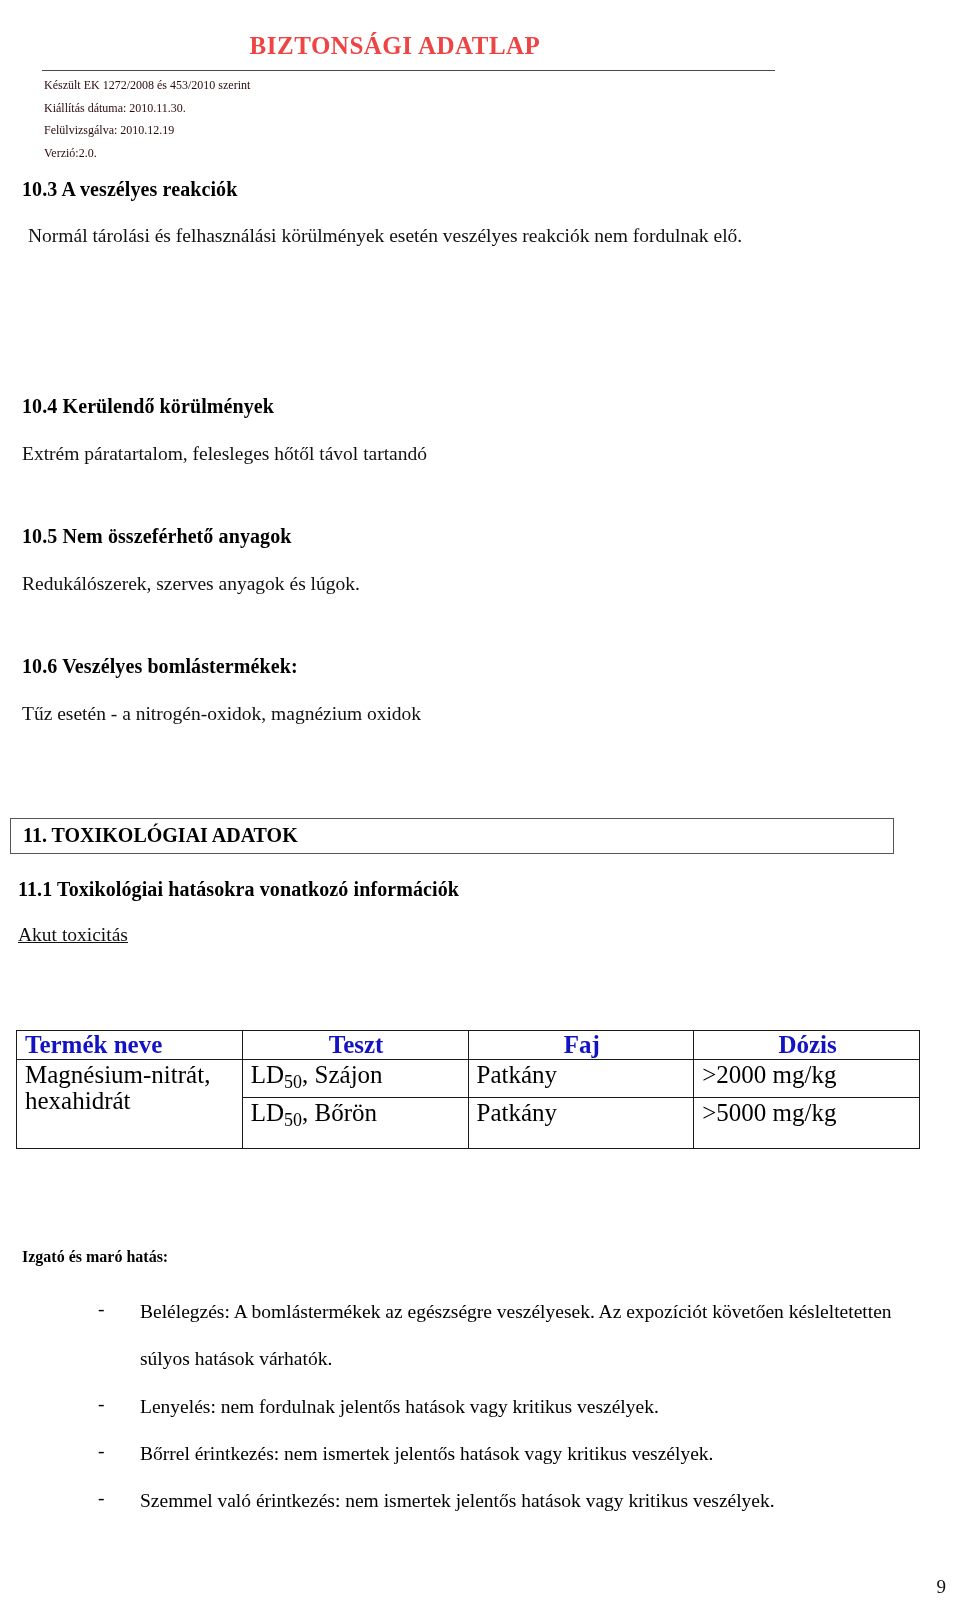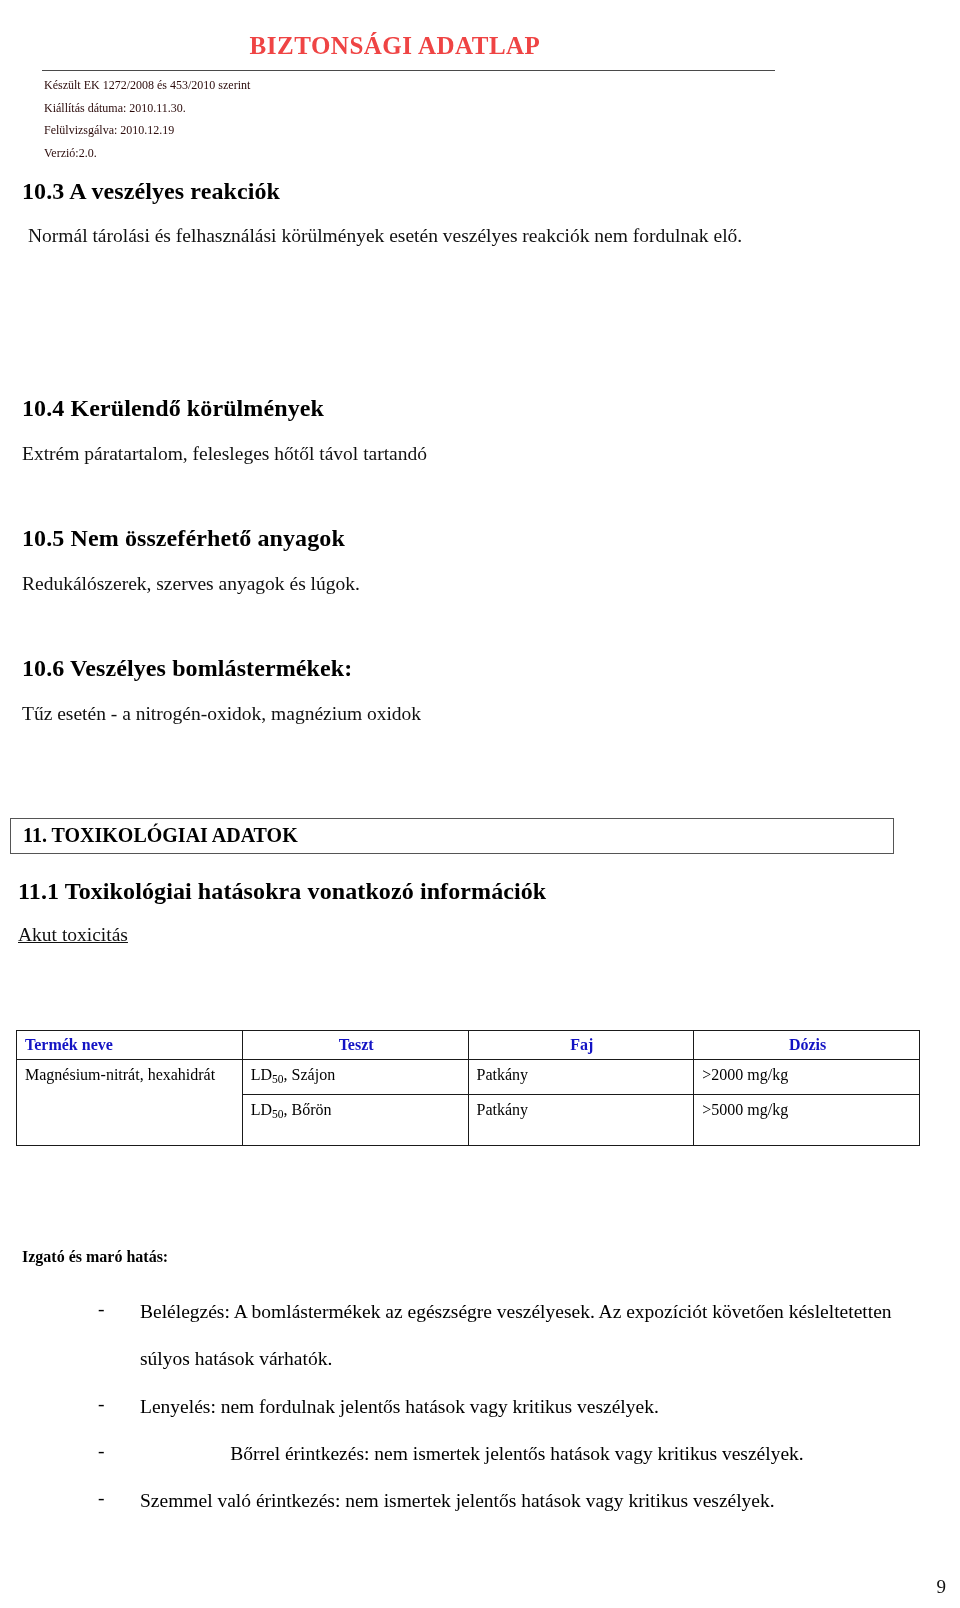--- a/index.html
+++ b/index.html
@@ -62,21 +62,21 @@
 
   
   .content {
     position: absolute;
     left: 0; top: 0;
     width: 960px;
   }
   h2.sect {
     position: absolute;
     margin: 0;
-    font-size: 24px;
+    font-size: 20px;
     font-weight: bold;
     color: #000;
     letter-spacing: 0.1px;
     white-space: nowrap;
   }
   p.body {
     position: absolute;
     margin: 0;
     font-size: 19.5px;
     line-height: 47px;
@@ -107,21 +107,21 @@
 
   .underlined { text-decoration: underline; }
 
   
   table.tox {
     position: absolute;
     left: 16px; top: 1030px;
     width: 904px;
     border-collapse: collapse;
     table-layout: fixed;
-    font-size: 16px;
+    font-size: 25px;
   }
   table.tox td, table.tox th {
     border: 1.2px solid #1a1a1a;
     padding: 2px 6px 2px 8px;
     vertical-align: top;
     font-weight: normal;
     text-align: left;
     line-height: 26px;
   }
   table.tox thead th {
@@ -244,21 +244,21 @@
   <div class="bullets">
     <div class="bhead">Izgató és maró hatás:</div>
 
     <span class="bdash" style="left:98px; top:50px;">-</span>
     <div class="bitem just" style="left:140px; top:40px; width:754px;">Belélegzés: A bomlástermékek az egészségre veszélyesek. Az expozíciót követően késleltetetten súlyos hatások várhatók.</div>
 
     <span class="bdash" style="left:98px; top:145px;">-</span>
     <div class="bitem" style="left:140px; top:135px; width:754px;">Lenyelés: nem fordulnak jelentős hatások vagy kritikus veszélyek.</div>
 
     <span class="bdash" style="left:98px; top:192px;">-</span>
-    <div class="bitem" style="left:140px; top:182px; width:754px;text-align:center;">Bőrrel érintkezés: nem ismertek jelentős hatások vagy kritikus veszélyek.</div>
+    <div class="bitem" style="left:140px; top:182px; width:754px;">Bőrrel érintkezés: nem ismertek jelentős hatások vagy kritikus veszélyek.</div>
 
     <span class="bdash" style="left:98px; top:239px;">-</span>
     <div class="bitem just" style="left:140px; top:229px; width:754px;">Szemmel való érintkezés: nem ismertek jelentős hatások vagy kritikus veszélyek.</div>
   </div>
 
 </div>
 
 <div class="page-num">9</div>
 
 </body></html>

